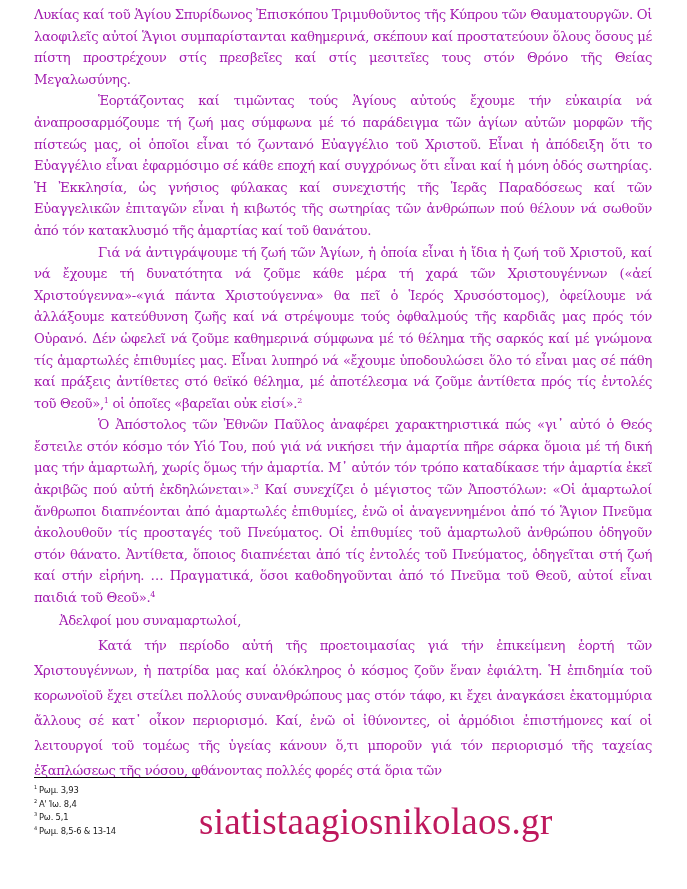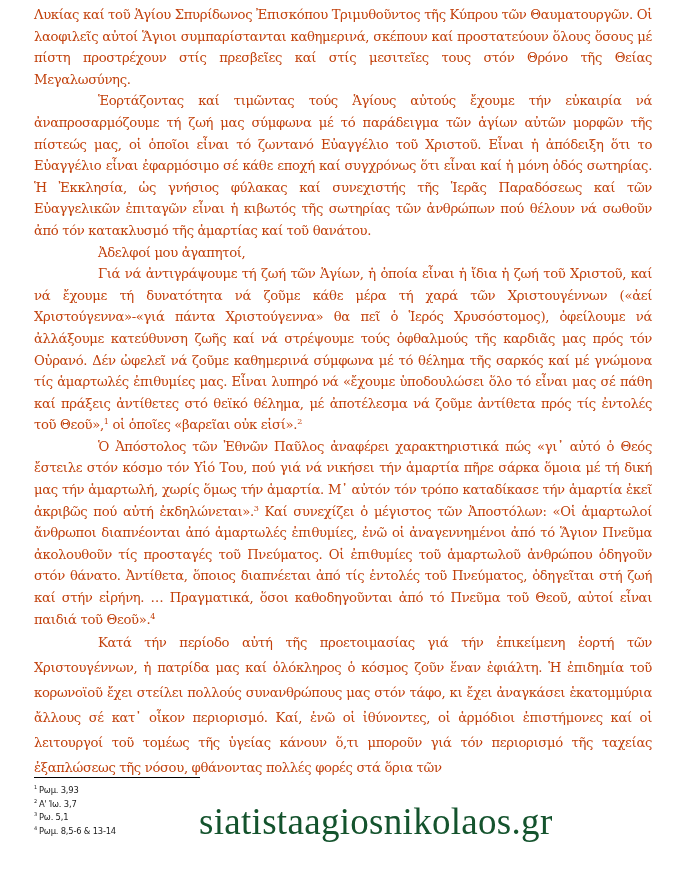--- a/index.html
+++ b/index.html
@@ -1,20 +1,20 @@
 <!DOCTYPE html>
 <html><head>
   <meta charset="utf-8">
   <style>
     html, body { margin: 0; padding: 0; background: #ffffff; }
     body { width: 687px; height: 889px; position: relative; overflow: hidden; }
     .page {
       position: absolute; left: 34px; top: 4px; width: 618px;
       font-family: "DejaVu Serif", "Liberation Serif", serif;
-      font-size: 13.2px; color: #c2410c; letter-spacing: -0.35px;
+      font-size: 13.2px; color: #a21caf; letter-spacing: -0.35px;
     }
     .p {
       margin: 0; text-align: justify; text-align-last: left;
       line-height: 21.6px;
     }
     .ind { text-indent: 64px; }
     .ind2 { text-indent: 25px; }
     .last-para { line-height: 25px; }
     .last-para-head { line-height: 24px; }
     sup { font-size: 8px; line-height: 0; vertical-align: super; }
@@ -25,44 +25,44 @@
     .footnotes {
       position: absolute; left: 34px; top: 784px;
       font-family: "DejaVu Sans", "Liberation Sans", sans-serif;
       font-size: 8.4px; color: #1a1a1a; letter-spacing: -0.2px;
     }
     .fn { line-height: 13.6px; white-space: nowrap; }
     .fn sup { font-size: 5px; margin-right: 2px; }
     .watermark {
       position: absolute; left: 199px; top: 800px;
       font-family: "Liberation Serif", "DejaVu Serif", serif;
-      font-size: 37px; color: #14532d; letter-spacing: 0.3px;
+      font-size: 37px; color: #be185d; letter-spacing: 0.3px;
       white-space: nowrap;
     }
   </style>
 </head>
 <body>
 
 <div class="page">
   <p class="p">Λυκίας καί τοῦ Ἁγίου Σπυρίδωνος Ἐπισκόπου Τριμυθοῦντος τῆς Κύπρου τῶν Θαυματουργῶν. Οἱ λαοφιλεῖς αὐτοί Ἅγιοι συμπαρίστανται καθημερινά, σκέπουν καί προστατεύουν ὅλους ὅσους μέ πίστη προστρέχουν στίς πρεσβεῖες καί στίς μεσιτεῖες τους στόν Θρόνο τῆς Θείας Μεγαλωσύνης.</p>
 
   <p class="p ind">Ἑορτάζοντας καί τιμῶντας τούς Ἁγίους αὐτούς ἔχουμε τήν εὐκαιρία νά ἀναπροσαρμόζουμε τή ζωή μας σύμφωνα μέ τό παράδειγμα τῶν ἁγίων αὐτῶν μορφῶν τῆς πίστεώς μας, οἱ ὁποῖοι εἶναι τό ζωντανό Εὐαγγέλιο τοῦ Χριστοῦ. Εἶναι ἡ ἀπόδειξη ὅτι το Εὐαγγέλιο εἶναι  ἐφαρμόσιμο σέ κάθε εποχή καί συγχρόνως ὅτι εἶναι καί ἡ μόνη ὁδός σωτηρίας. Ἡ Ἐκκλησία, ὡς γνήσιος φύλακας καί συνεχιστής τῆς Ἱερᾶς Παραδόσεως καί τῶν Εὐαγγελικῶν ἐπιταγῶν εἶναι ἡ κιβωτός τῆς σωτηρίας τῶν ἀνθρώπων πού θέλουν νά σωθοῦν ἀπό τόν κατακλυσμό τῆς ἁμαρτίας καί τοῦ θανάτου.</p>
 
-  <p class="p ind">Ἀδελφοί μου ἀγαπητοί,</p>
 
   <p class="p ind"><span>Γιά νά ἀντιγράψουμε τή ζωή τῶν Ἁγίων, ἡ ὁποία εἶναι ἡ ἴδια ἡ ζωή τοῦ Χριστοῦ, καί νά ἔχουμε τή δυνατότητα νά ζοῦμε κάθε μέρα τή χαρά τῶν Χριστουγέννων («ἀεί Χριστούγεννα»-«γιά πάντα Χριστούγεννα» θα πεῖ ὁ Ἱερός Χρυσόστομος), ὀφείλουμε νά ἀλλάξουμε κατεύθυνση ζωῆς καί νά στρέψουμε τούς ὀφθαλμούς τῆς καρδιᾶς μας πρός τόν Οὐρανό. Δέν ὠφελεῖ νά ζοῦμε καθημερινά σύμφωνα μέ τό θέλημα τῆς σαρκός καί μέ γνώμονα τίς ἁμαρτωλές ἐπιθυμίες μας. Εἶναι λυπηρό νά «ἔχουμε ὑποδουλώσει ὅλο τό εἶναι μας σέ πάθη καί πράξεις ἀντίθετες στό θεϊκό θέλημα, μέ ἀποτέλεσμα νά ζοῦμε ἀντίθετα πρός τίς ἐντολές τοῦ Θεοῦ»,</span><sup>1</sup><span> οἱ ὁποῖες «βαρεῖαι οὐκ εἰσί».</span><sup>2</sup></p>
 
   <p class="p ind"><span>Ὁ Ἀπόστολος τῶν Ἐθνῶν Παῦλος ἀναφέρει χαρακτηριστικά πώς «γι᾽ αὐτό ὁ Θεός ἔστειλε στόν κόσμο τόν Υἱό Του, πού γιά νά νικήσει τήν ἁμαρτία πῆρε σάρκα ὅμοια μέ τή δική μας τήν ἁμαρτωλή, χωρίς ὅμως τήν ἁμαρτία. Μ᾽ αὐτόν τόν τρόπο καταδίκασε τήν ἁμαρτία ἐκεῖ ἀκριβῶς πού αὐτή ἐκδηλώνεται».</span><sup>3</sup><span> Καί συνεχίζει ὁ μέγιστος τῶν Ἀποστόλων: «Οἱ ἁμαρτωλοί ἄνθρωποι διαπνέονται ἀπό ἁμαρτωλές ἐπιθυμίες, ἐνῶ οἱ ἀναγεννημένοι ἀπό τό Ἅγιον Πνεῦμα ἀκολουθοῦν τίς προσταγές τοῦ Πνεύματος. Οἱ ἐπιθυμίες τοῦ ἁμαρτωλοῦ ἀνθρώπου ὁδηγοῦν στόν θάνατο. Ἀντίθετα, ὅποιος διαπνέεται ἀπό τίς ἐντολές τοῦ Πνεύματος, ὁδηγεῖται στή ζωή καί στήν εἰρήνη. … Πραγματικά, ὅσοι καθοδηγοῦνται ἀπό τό Πνεῦμα τοῦ Θεοῦ, αὐτοί εἶναι παιδιά τοῦ Θεοῦ».</span><sup>4</sup></p>
 
+  <p class="p ind2 last-para-head">Ἀδελφοί μου συναμαρτωλοί,</p>
 
   <p class="p ind last-para">Κατά τήν περίοδο αὐτή τῆς προετοιμασίας γιά τήν ἐπικείμενη ἑορτή τῶν Χριστουγέννων, ἡ πατρίδα μας καί ὁλόκληρος ὁ κόσμος ζοῦν ἕναν ἐφιάλτη. Ἡ ἐπιδημία τοῦ κορωνοϊοῦ ἔχει στείλει πολλούς συνανθρώπους μας στόν τάφο, κι ἔχει ἀναγκάσει ἑκατομμύρια ἄλλους σέ κατ᾽ οἶκον περιορισμό. Καί, ἐνῶ οἱ ἰθύνοντες, οἱ ἁρμόδιοι ἐπιστήμονες καί οἱ λειτουργοί τοῦ τομέως τῆς ὑγείας κάνουν ὅ,τι μποροῦν γιά τόν περιορισμό τῆς ταχείας ἐξαπλώσεως τῆς νόσου, φθάνοντας πολλές φορές στά ὅρια τῶν</p>
 </div>
 
 <div class="fn-rule"></div>
 
 <div class="footnotes">
   <div class="fn"><sup>1</sup><span>Ρωμ. 3,93</span></div>
-  <div class="fn"><sup>2</sup><span>Α' Ἰω. 3,7</span></div>
+  <div class="fn"><sup>2</sup><span>Α' Ἰω. 8,4</span></div>
   <div class="fn"><sup>3</sup><span>Ρω. 5,1</span></div>
   <div class="fn"><sup>4</sup><span>Ρωμ. 8,5-6 &amp; 13-14</span></div>
 </div>
 
 <div class="watermark">siatistaagiosnikolaos.gr</div>
 
 </body></html>

